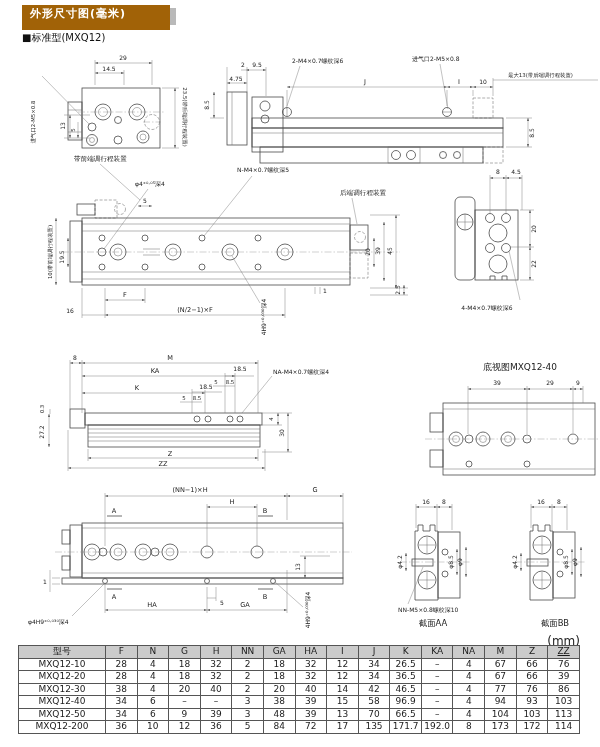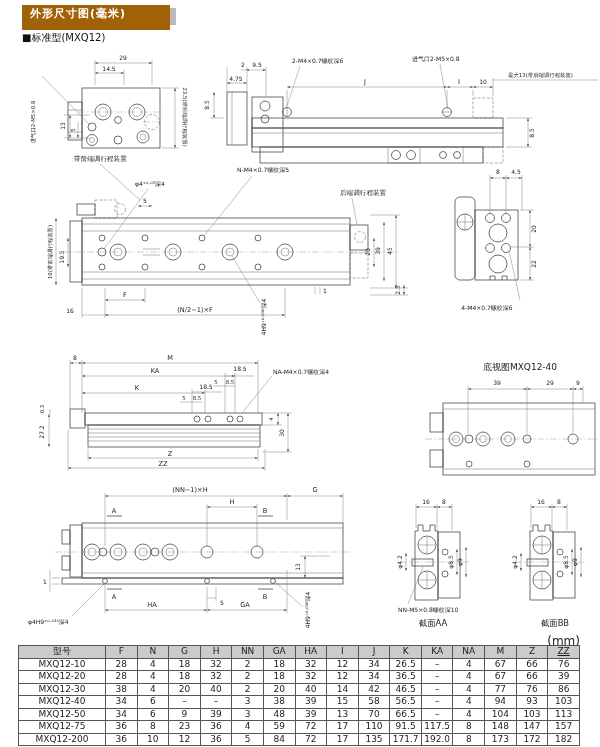--- a/index.html
+++ b/index.html
@@ -568,21 +568,21 @@
           <td>MXQ12-40</td>
           <td>34</td>
           <td>6</td>
           <td>–</td>
           <td>–</td>
           <td>3</td>
           <td>38</td>
           <td>39</td>
           <td>15</td>
           <td>58</td>
-          <td>56.5</td>
+          <td>96.9</td>
           <td>–</td>
           <td>4</td>
           <td>94</td>
           <td>93</td>
           <td>103</td>
         </tr>
         <tr>
           <td>MXQ12-50</td>
           <td>34</td>
           <td>6</td>
@@ -594,50 +594,32 @@
           <td>13</td>
           <td>70</td>
           <td>66.5</td>
           <td>–</td>
           <td>4</td>
           <td>104</td>
           <td>103</td>
           <td>113</td>
         </tr>
         <tr>
-          <td>MXQ12-75</td>
-          <td>36</td>
-          <td>8</td>
-          <td>23</td>
-          <td>36</td>
-          <td>4</td>
-          <td>59</td>
-          <td>72</td>
-          <td>17</td>
-          <td>110</td>
-          <td>91.5</td>
-          <td>117.5</td>
-          <td>8</td>
-          <td>148</td>
-          <td>147</td>
-          <td>157</td>
-        </tr>
-        <tr>
           <td>MXQ12-200</td>
           <td>36</td>
           <td>10</td>
           <td>12</td>
           <td>36</td>
           <td>5</td>
           <td>84</td>
           <td>72</td>
           <td>17</td>
           <td>135</td>
           <td>171.7</td>
           <td>192.0</td>
           <td>8</td>
           <td>173</td>
           <td>172</td>
-          <td>182</td>
+          <td>114</td>
         </tr>
       </tbody>
   </table>
 </div>
 
 </body></html>

